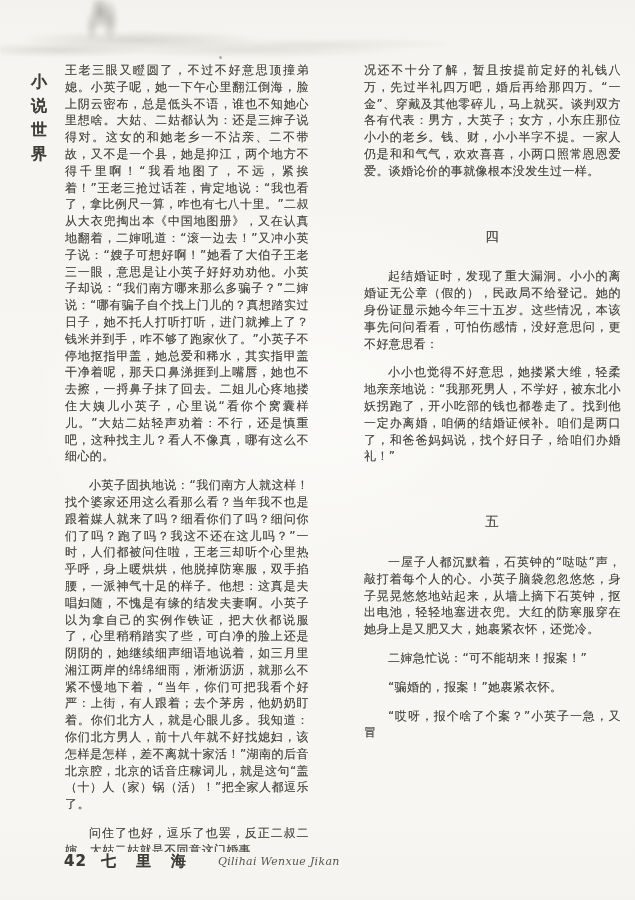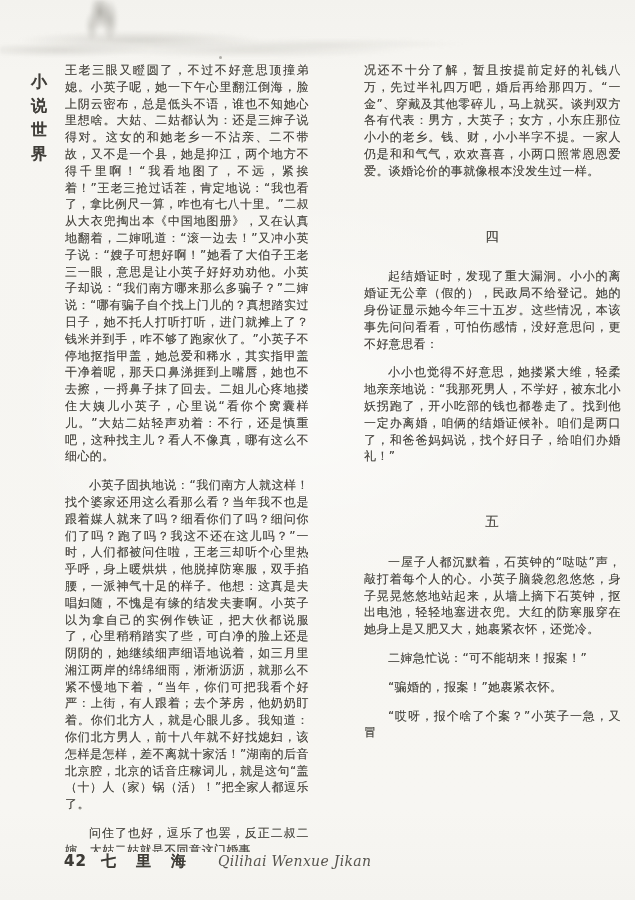--- a/index.html
+++ b/index.html
@@ -67,21 +67,21 @@
     font-size:15px;font-weight:bold;letter-spacing:1px;
     text-shadow:0 0 .5px rgba(62,60,55,.6);
   }
   .footer .journal-cn{
     margin-left:14px;font-size:15px;font-weight:bold;
     font-family:"DejaVu Serif",serif;
     letter-spacing:20px;
     text-shadow:0 0 .5px rgba(62,60,55,.6);
   }
   .footer .journal-en{
-    margin-left:12px;font-size:14px;font-style:italic;
+    margin-left:12px;font-size:11px;font-style:italic;
     font-family:"DejaVu Serif",serif;color:#56544e;
     letter-spacing:.3px;
   }
 </style>
 </head>
 <body>
 
 <div class="page">
 
   <div class="ink-wash"></div>

